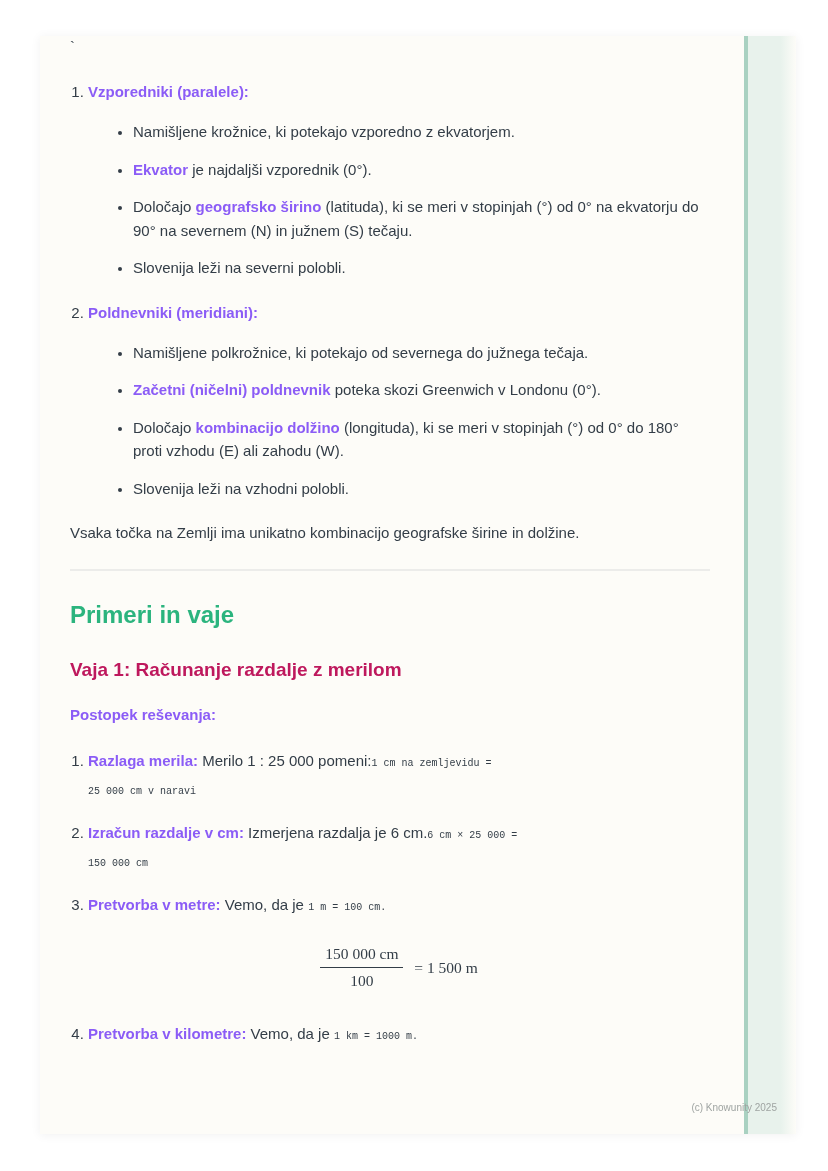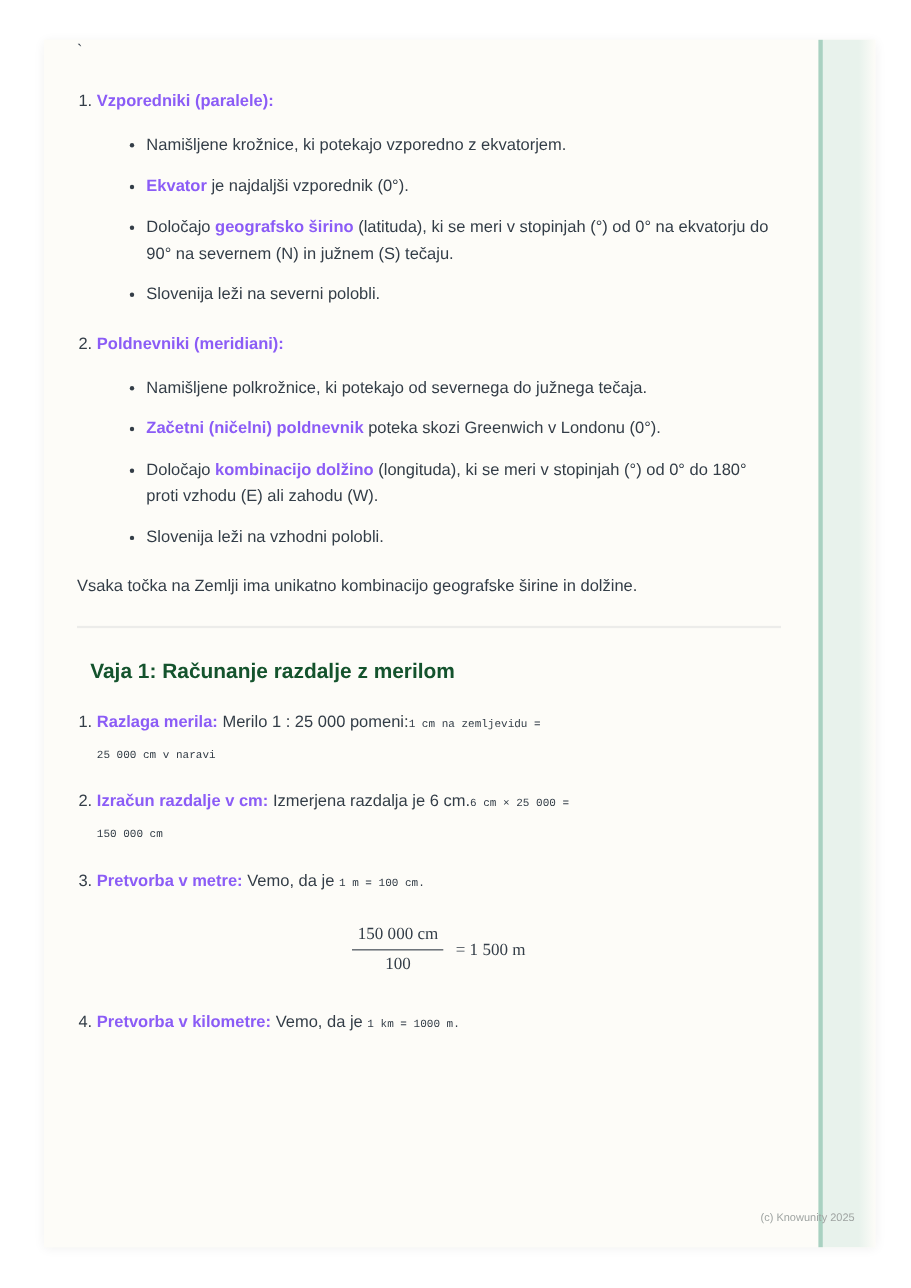--- a/index.html
+++ b/index.html
@@ -56,24 +56,24 @@
     margin: 25px 0 0;
   }
   h2.section-title {
     color: #2bb47e;
     font-size: 24px;
     line-height: 30px;
     margin: 29px 0 0;
     font-weight: 700;
   }
   h3.exercise-title {
-    color: #14532d;
+    color: #be185d;
     font-size: 19px;
     line-height: 25px;
-    margin: 27px 12px 0;
+    margin: 27px 0 0;
     font-weight: 700;
   }
   .task { margin: 22px 0 0; text-align: justify; line-height: 29px; }
   .procedure-label { margin: 21px 0 0; line-height: 24px; }
   ol.steps { list-style: decimal outside; padding-left: 18px; margin: 21px 0 0; }
   ol.steps > li { margin-bottom: 16px; line-height: 25px; }
   .run-b { font-weight: 700; color: #8b5cf6; }
   .run-i { font-style: italic; }
   .run-m { font-family: Liberation Mono, monospace; font-size: 10px; }
   .equation {
@@ -124,22 +124,24 @@
           <li><span>Določajo </span><span class="run-b">kombinacijo dolžino</span><span> (longituda), ki se meri v stopinjah (°) od 0° do 180° proti vzhodu (E) ali zahodu (W).</span></li>
           <li><span>Slovenija leži na vzhodni polobli.</span></li>
         </ul>
       </li>
     </ol>
 
     <p class="summary"><span>Vsaka točka na Zemlji ima unikatno kombinacijo geografske širine in dolžine.</span></p>
 
     <hr class="divider">
 
+    <h2 class="section-title">Primeri in vaje</h2>
     <h3 class="exercise-title">Vaja 1: Računanje razdalje z merilom</h3>
 
+    <p class="procedure-label"><span class="run-b">Postopek reševanja:</span></p>
 
     <ol class="steps">
       <li><span class="run-b">Razlaga merila:</span><span> Merilo 1 : 25 000 pomeni:</span><span class="run-m">1 cm na zemljevidu =</span><br><span class="run-m">25 000 cm v naravi</span></li>
       <li><span class="run-b">Izračun razdalje v cm:</span><span> Izmerjena razdalja je 6 cm.</span><span class="run-m">6 cm × 25 000 =</span><br><span class="run-m">150 000 cm</span></li>
       <li>
         <span><span class="run-b">Pretvorba v metre:</span><span> Vemo, da je </span><span class="run-m">1 m = 100 cm.</span></span>
         <div class="equation">
           <span class="frac">
             <span class="num">150 000 cm</span>
             <span class="den">100</span>

